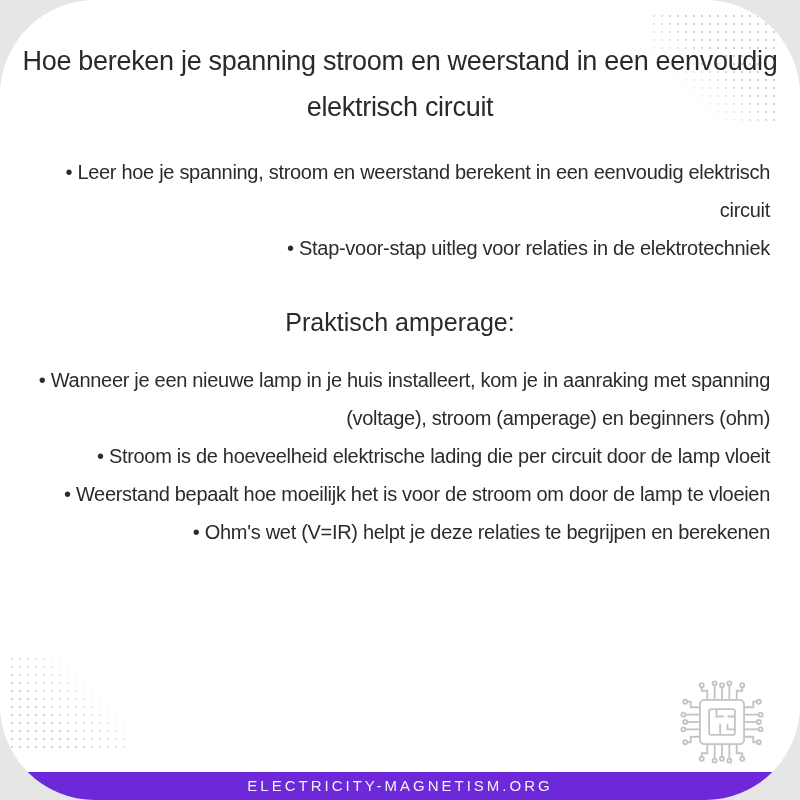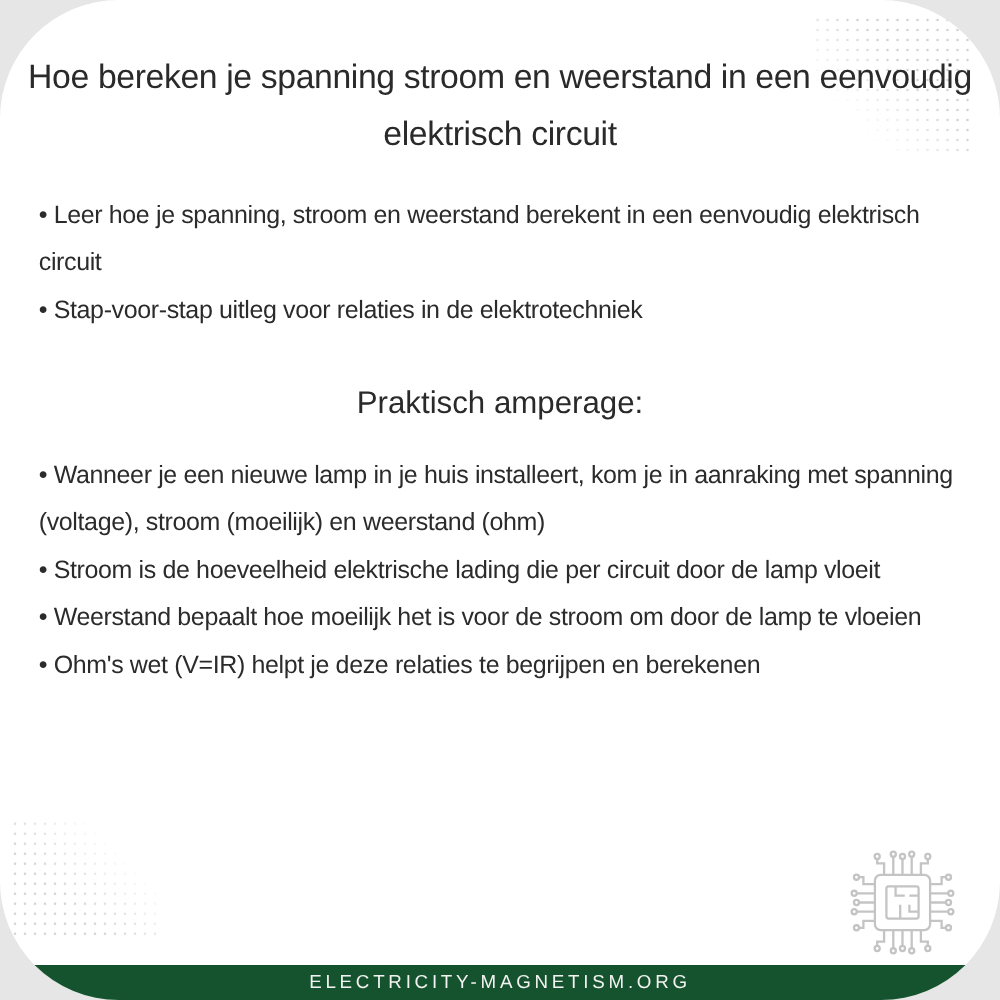--- a/index.html
+++ b/index.html
@@ -50,20 +50,21 @@
   }
   .bullets {
     position: absolute;
     left: 31px; right: 30px;
     margin: 0; padding: 0;
     list-style: none;
     font-size: 20px;
     line-height: 38px;
     color: #2b2b2b;
     letter-spacing: -0.3px;
+    text-align: right;
   }
   .bullets li { margin: 0; padding: 0; }
   .intro { top: 153px; }
   .examples { top: 361px; }
   .subheading {
     position: absolute;
     left: 0; right: 0; top: 300px;
     text-align: center;
     font-size: 25px;
     line-height: 44px;
@@ -72,21 +73,21 @@
     margin: 0;
   }
   .chip-icon {
     position: absolute;
     left: 676px; top: 676px;
     width: 92px; height: 92px;
   }
   .footer {
     position: absolute;
     left: 0; right: 0; top: 772px; height: 28px;
-    background: #14532d;
+    background: #6d28d9;
     text-align: center;
     font-size: 15px;
     line-height: 28px;
     letter-spacing: 3px;
     color: #f2f2f2;
   }
 </style>
 </head>
 <body>
 
@@ -97,21 +98,21 @@
   <h1 class="title">Hoe bereken je spanning stroom en weerstand in een eenvoudig elektrisch circuit</h1>
 
   <ul class="bullets intro">
     <li>• Leer hoe je spanning, stroom en weerstand berekent in een eenvoudig elektrisch circuit</li>
     <li>• Stap-voor-stap uitleg voor relaties in de elektrotechniek</li>
   </ul>
 
   <h2 class="subheading">Praktisch amperage:</h2>
 
   <ul class="bullets examples">
-    <li>• Wanneer je een nieuwe lamp in je huis installeert, kom je in aanraking met spanning (voltage), stroom (moeilijk) en weerstand (ohm)</li>
+    <li>• Wanneer je een nieuwe lamp in je huis installeert, kom je in aanraking met spanning (voltage), stroom (amperage) en beginners (ohm)</li>
     <li>• Stroom is de hoeveelheid elektrische lading die per circuit door de lamp vloeit</li>
     <li>• Weerstand bepaalt hoe moeilijk het is voor de stroom om door de lamp te vloeien</li>
     <li>• Ohm's wet (V=IR) helpt je deze relaties te begrijpen en berekenen</li>
   </ul>
 
   <svg class="chip-icon" viewBox="0 0 100 100" fill="none" stroke="#c4c4c4" stroke-width="2">
     <rect x="26" y="26" width="48" height="48" rx="5"></rect>
     <rect x="36" y="36" width="28" height="28" rx="2"></rect>
     <path d="M44 36 v8 h8 M56 44 h8 M48 52 v12 M56 52 v6 h8"></path>
 

